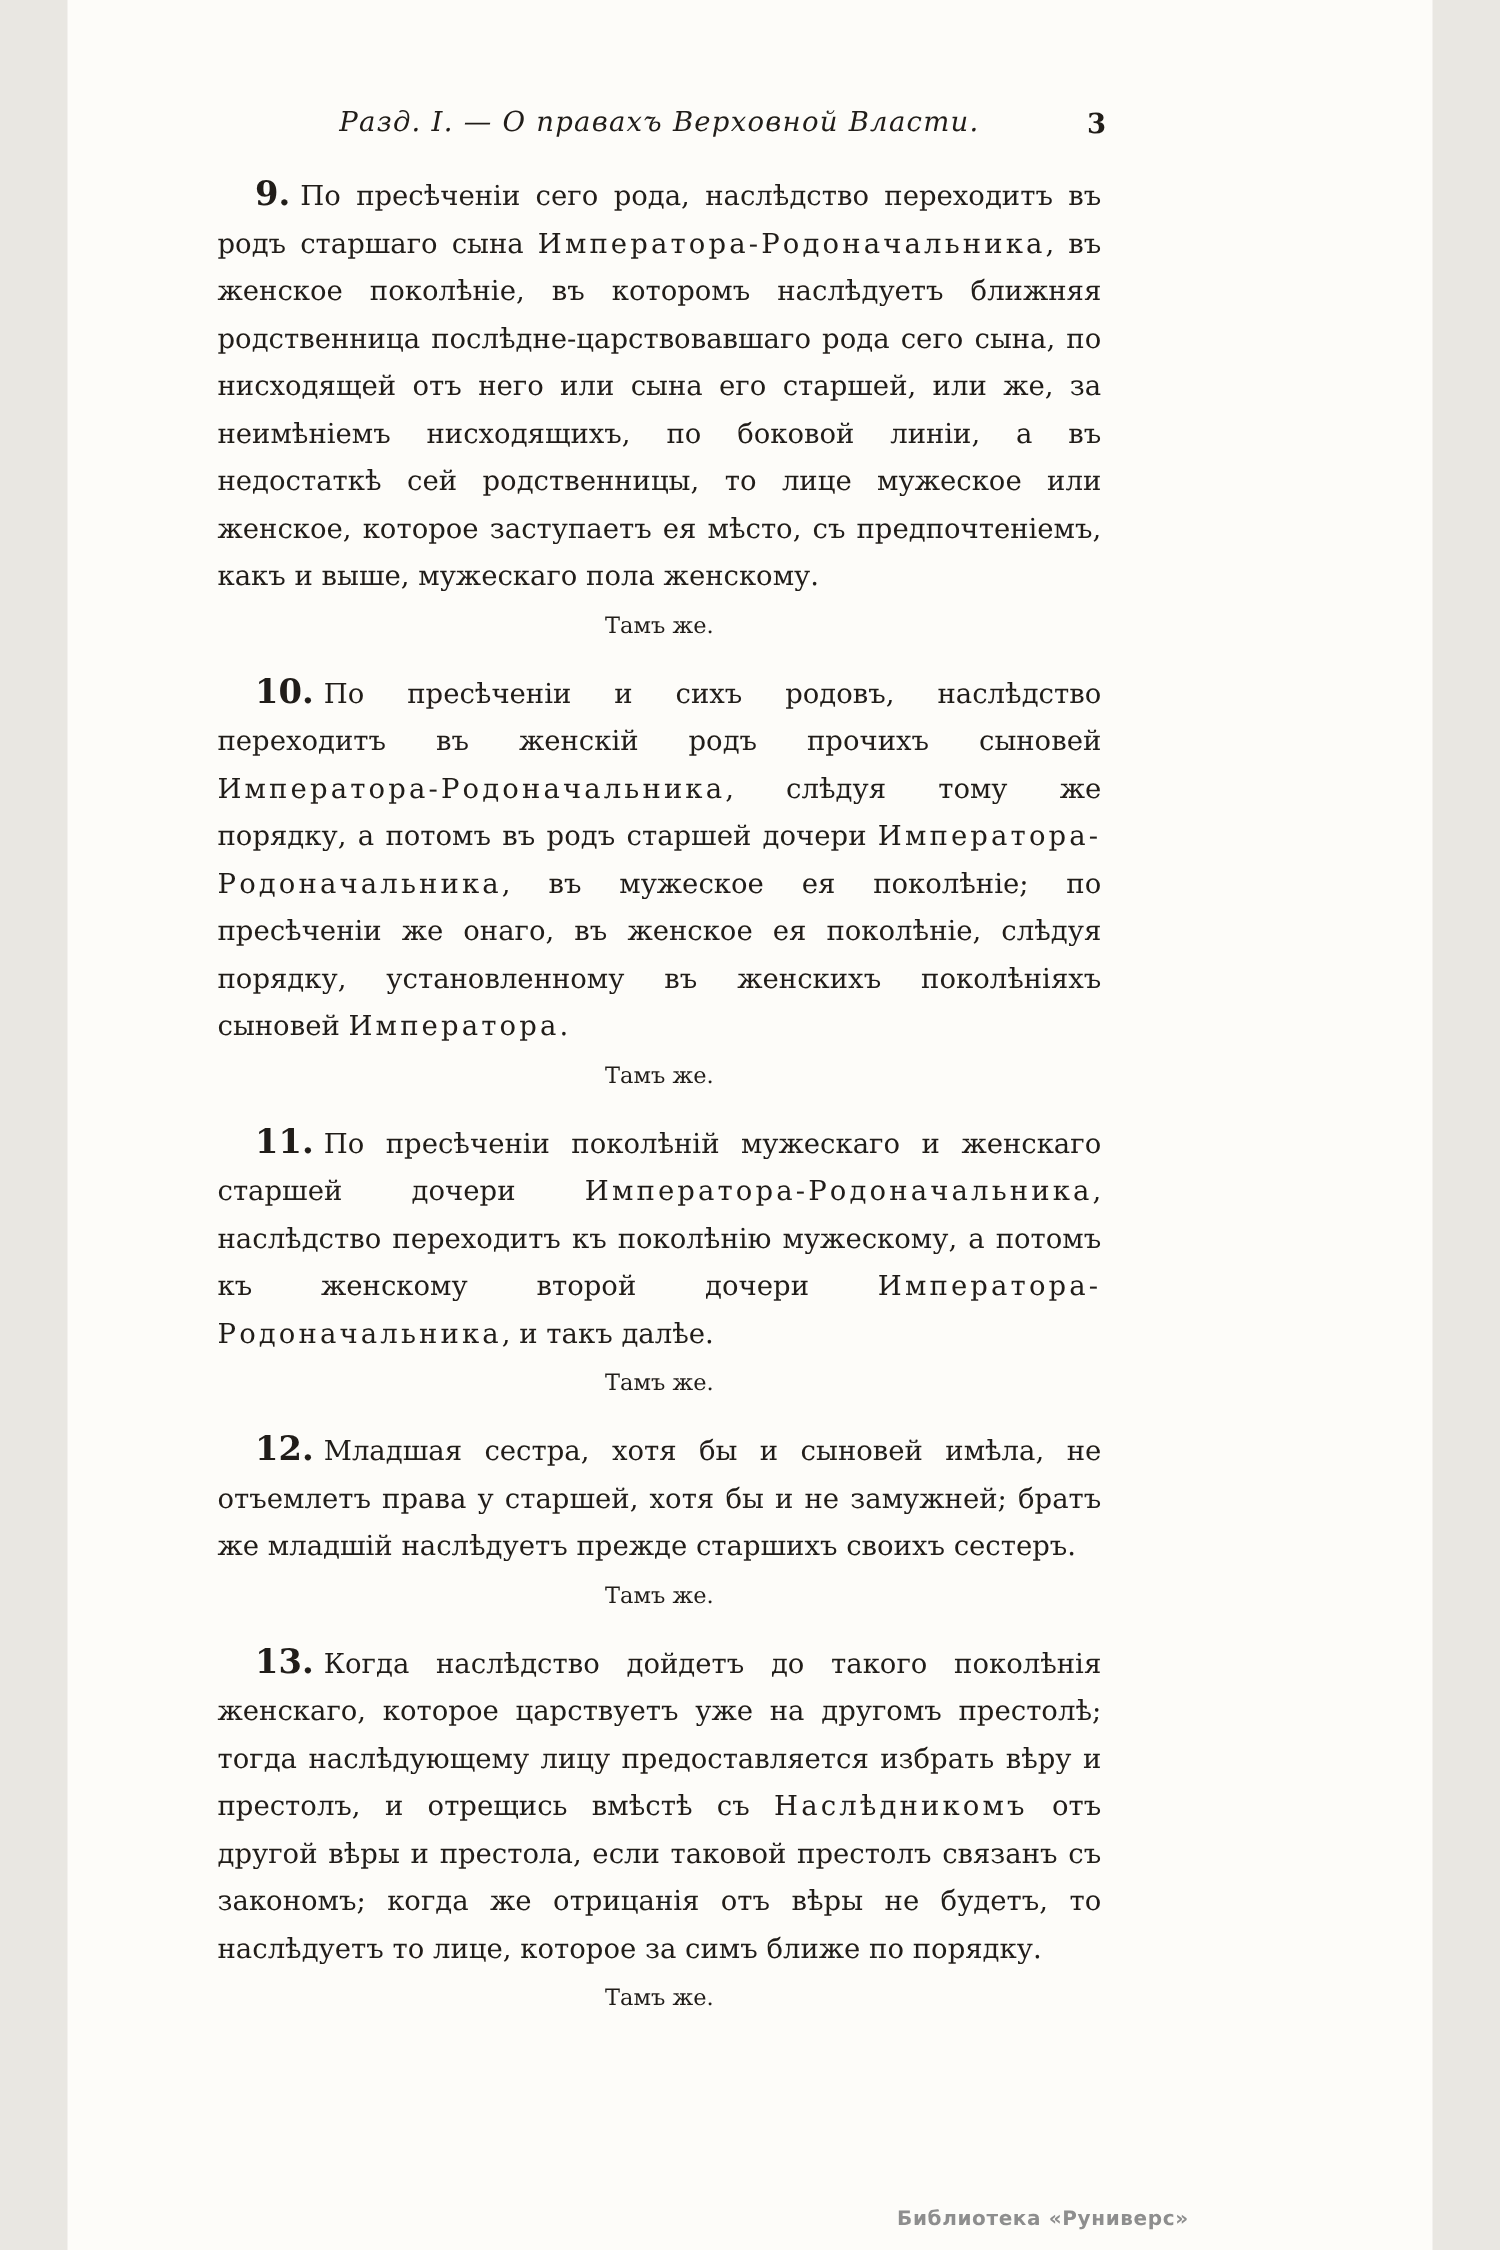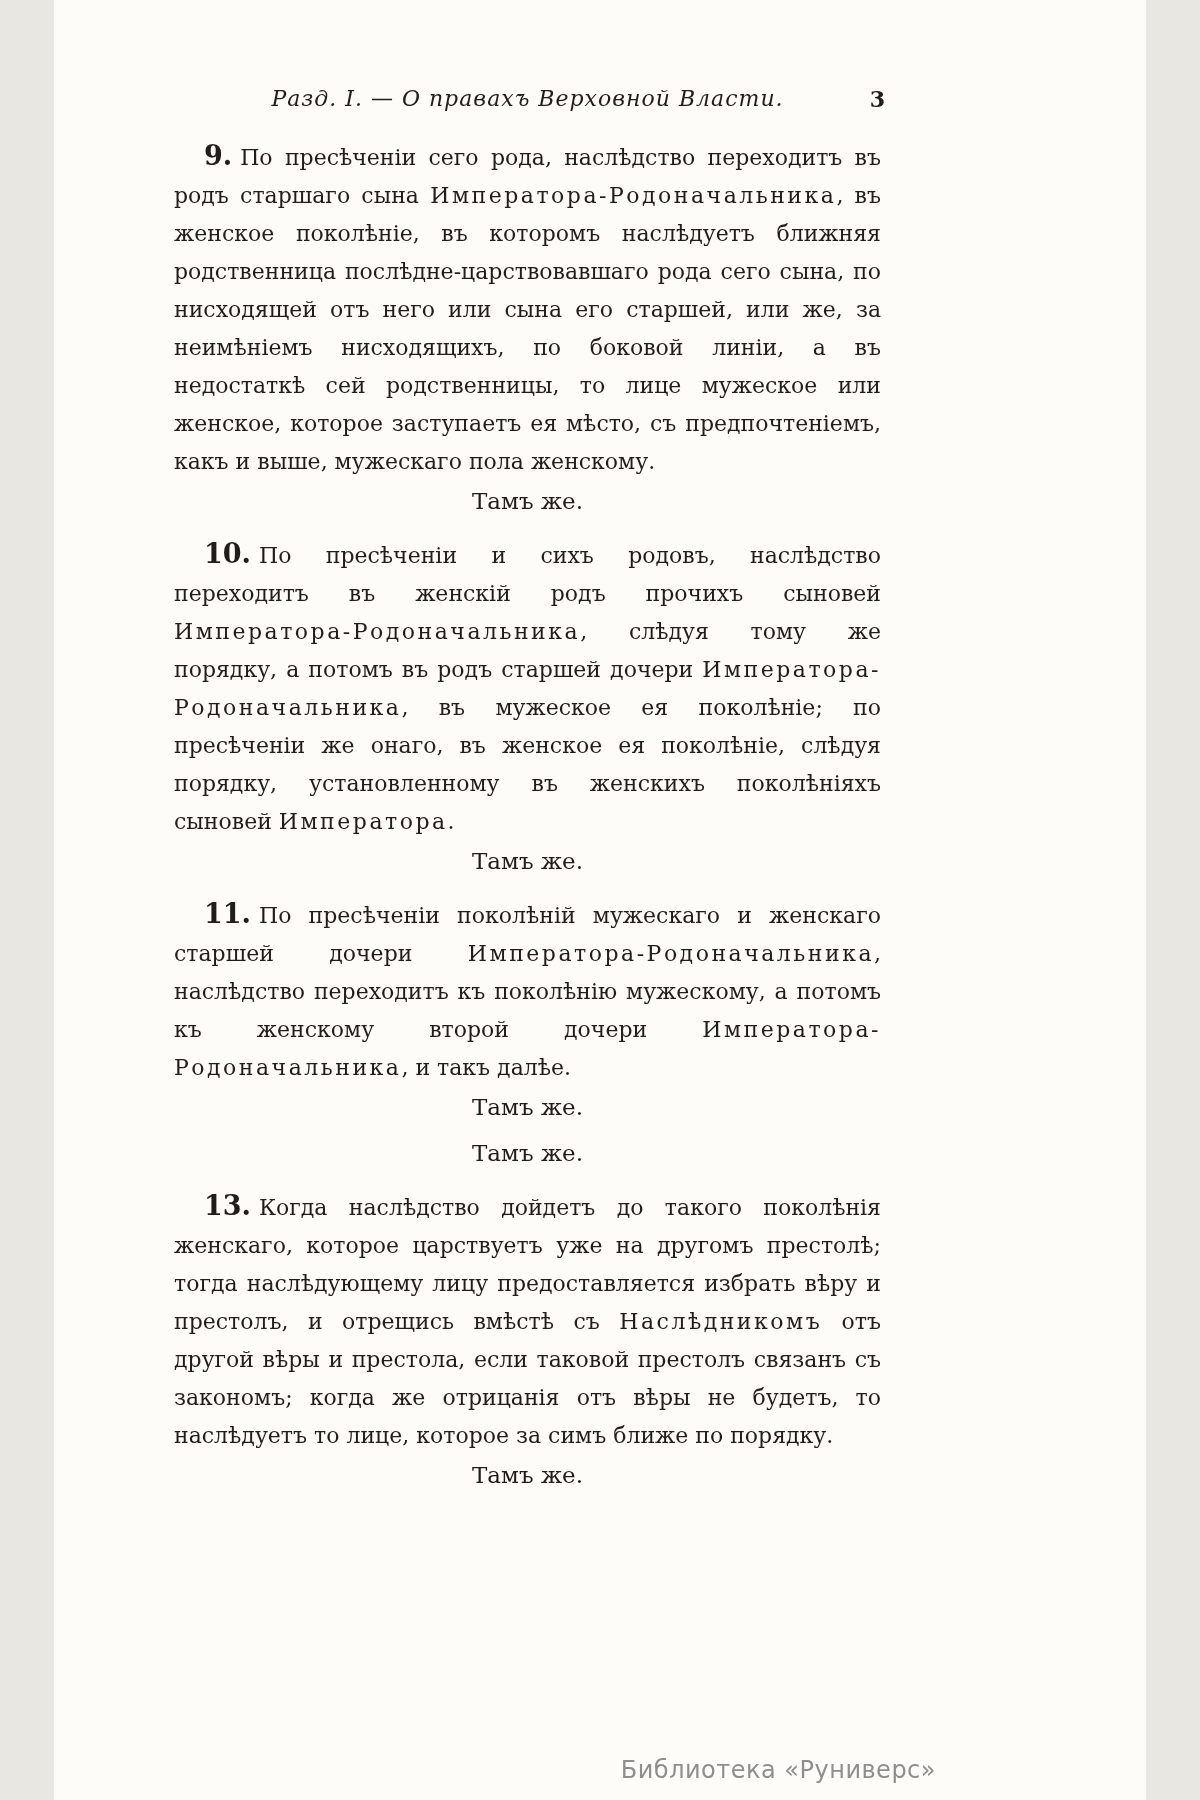--- a/index.html
+++ b/index.html
@@ -52,51 +52,53 @@
   .art-num {
     font-weight: bold;
     font-size: 27px;
     padding-right: 8px;
   }
   .spaced {
     letter-spacing: 2.5px;
   }
   .source {
     text-align: center;
-    font-size: 23px;
+    font-size: 18px;
     line-height: 24px;
     margin: 8px 0 22px 0;
   }
   .watermark {
     position: absolute;
-    right: 210px;
+    right: 195px;
     bottom: 16px;
     font-family: "DejaVu Sans", sans-serif;
-    font-size: 24px;
+    font-size: 16px;
     color: #8e8e8e;
     letter-spacing: 0.5px;
+    font-weight: bold;
   }
 </style>
 </head>
 <body>
 
 <div class="page">
 
   <div class="running-head">
     <span>Разд. I. — О правахъ Верховной Власти.</span>
     <span class="page-num">3</span>
   </div>
 
   <div class="articles">
       <p class="article"><span class="art-num">9.</span><span>По пресѣченіи сего рода, наслѣдство переходитъ въ родъ старшаго сына </span><span class="spaced">Императора-Родоначальника</span><span>, въ женское поколѣніе, въ которомъ наслѣдуетъ ближняя родственница послѣдне-царствовавшаго рода сего сына, по нисходящей отъ него или сына его старшей, или же, за неимѣніемъ нисходящихъ, по боковой линіи, а въ недостаткѣ сей родственницы, то лице мужеское или женское, которое заступаетъ ея мѣсто, съ предпочтеніемъ, какъ и выше, мужескаго пола женскому.</span></p>
       <div class="source">Тамъ же.</div>
       <p class="article"><span class="art-num">10.</span><span>По пресѣченіи и сихъ родовъ, наслѣдство переходитъ въ женскій родъ прочихъ сыновей </span><span class="spaced">Императора-Родоначальника</span><span>, слѣдуя тому же порядку, а потомъ въ родъ старшей дочери </span><span class="spaced">Императора-Родоначальника</span><span>, въ мужеское ея поколѣніе; по пресѣченіи же онаго, въ женское ея поколѣніе, слѣдуя порядку, установленному въ женскихъ поколѣніяхъ сыновей </span><span class="spaced">Императора</span><span>.</span></p>
       <div class="source">Тамъ же.</div>
       <p class="article"><span class="art-num">11.</span><span>По пресѣченіи поколѣній мужескаго и женскаго старшей дочери </span><span class="spaced">Императора-Родоначальника</span><span>, наслѣдство переходитъ къ поколѣнію мужескому, а потомъ къ женскому второй дочери </span><span class="spaced">Императора-Родоначальника</span><span>, и такъ далѣе.</span></p>
       <div class="source">Тамъ же.</div>
+      <p class="article"><span class="art-num">12.</span><span>Младшая сестра, хотя бы и сыновей имѣла, не отъемлетъ права у старшей, хотя бы и не замужней; братъ же младшій наслѣдуетъ прежде старшихъ своихъ сестеръ.</span></p>
       <div class="source">Тамъ же.</div>
       <p class="article"><span class="art-num">13.</span><span>Когда наслѣдство дойдетъ до такого поколѣнія женскаго, которое царствуетъ уже на другомъ престолѣ; тогда наслѣдующему лицу предоставляется избрать вѣру и престолъ, и отрещись вмѣстѣ съ </span><span class="spaced">Наслѣдникомъ</span><span> отъ другой вѣры и престола, если таковой престолъ связанъ съ закономъ; когда же отрицанія отъ вѣры не будетъ, то наслѣдуетъ то лице, которое за симъ ближе по порядку.</span></p>
       <div class="source">Тамъ же.</div>
     </div>
 
   <div class="watermark">Библиотека «Руниверс»</div>
 
 </div>
 
 </body></html>

